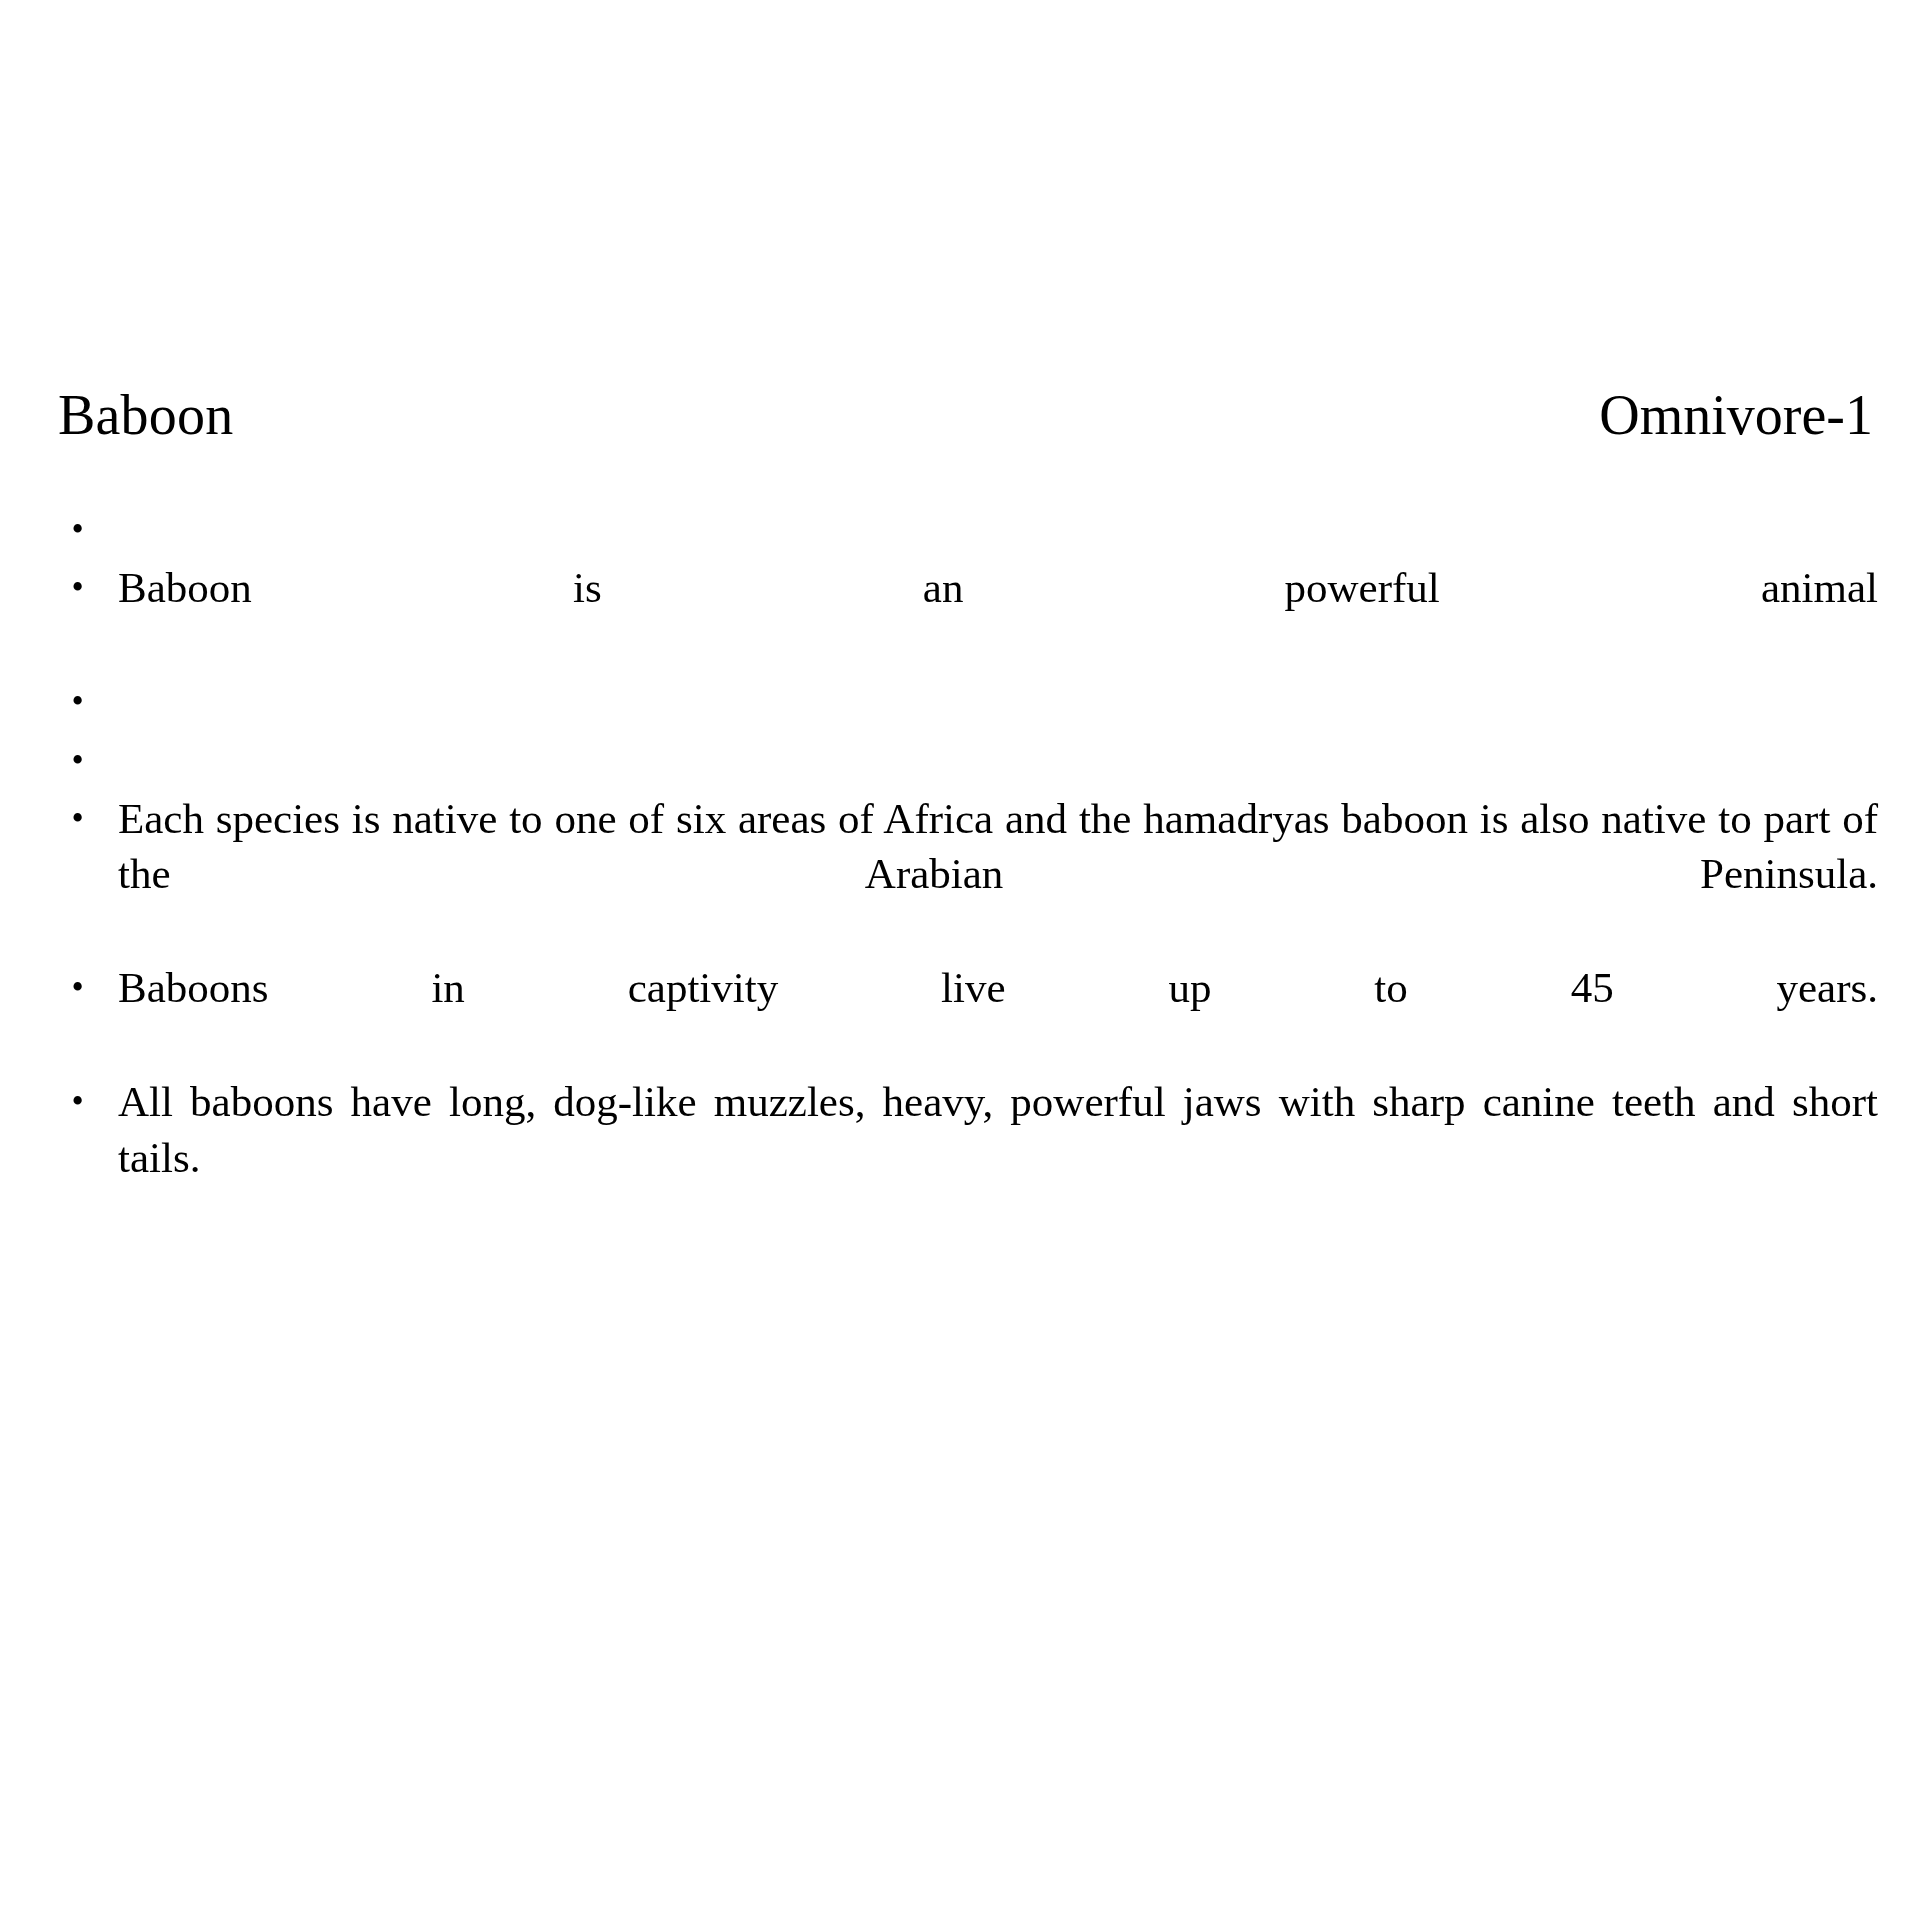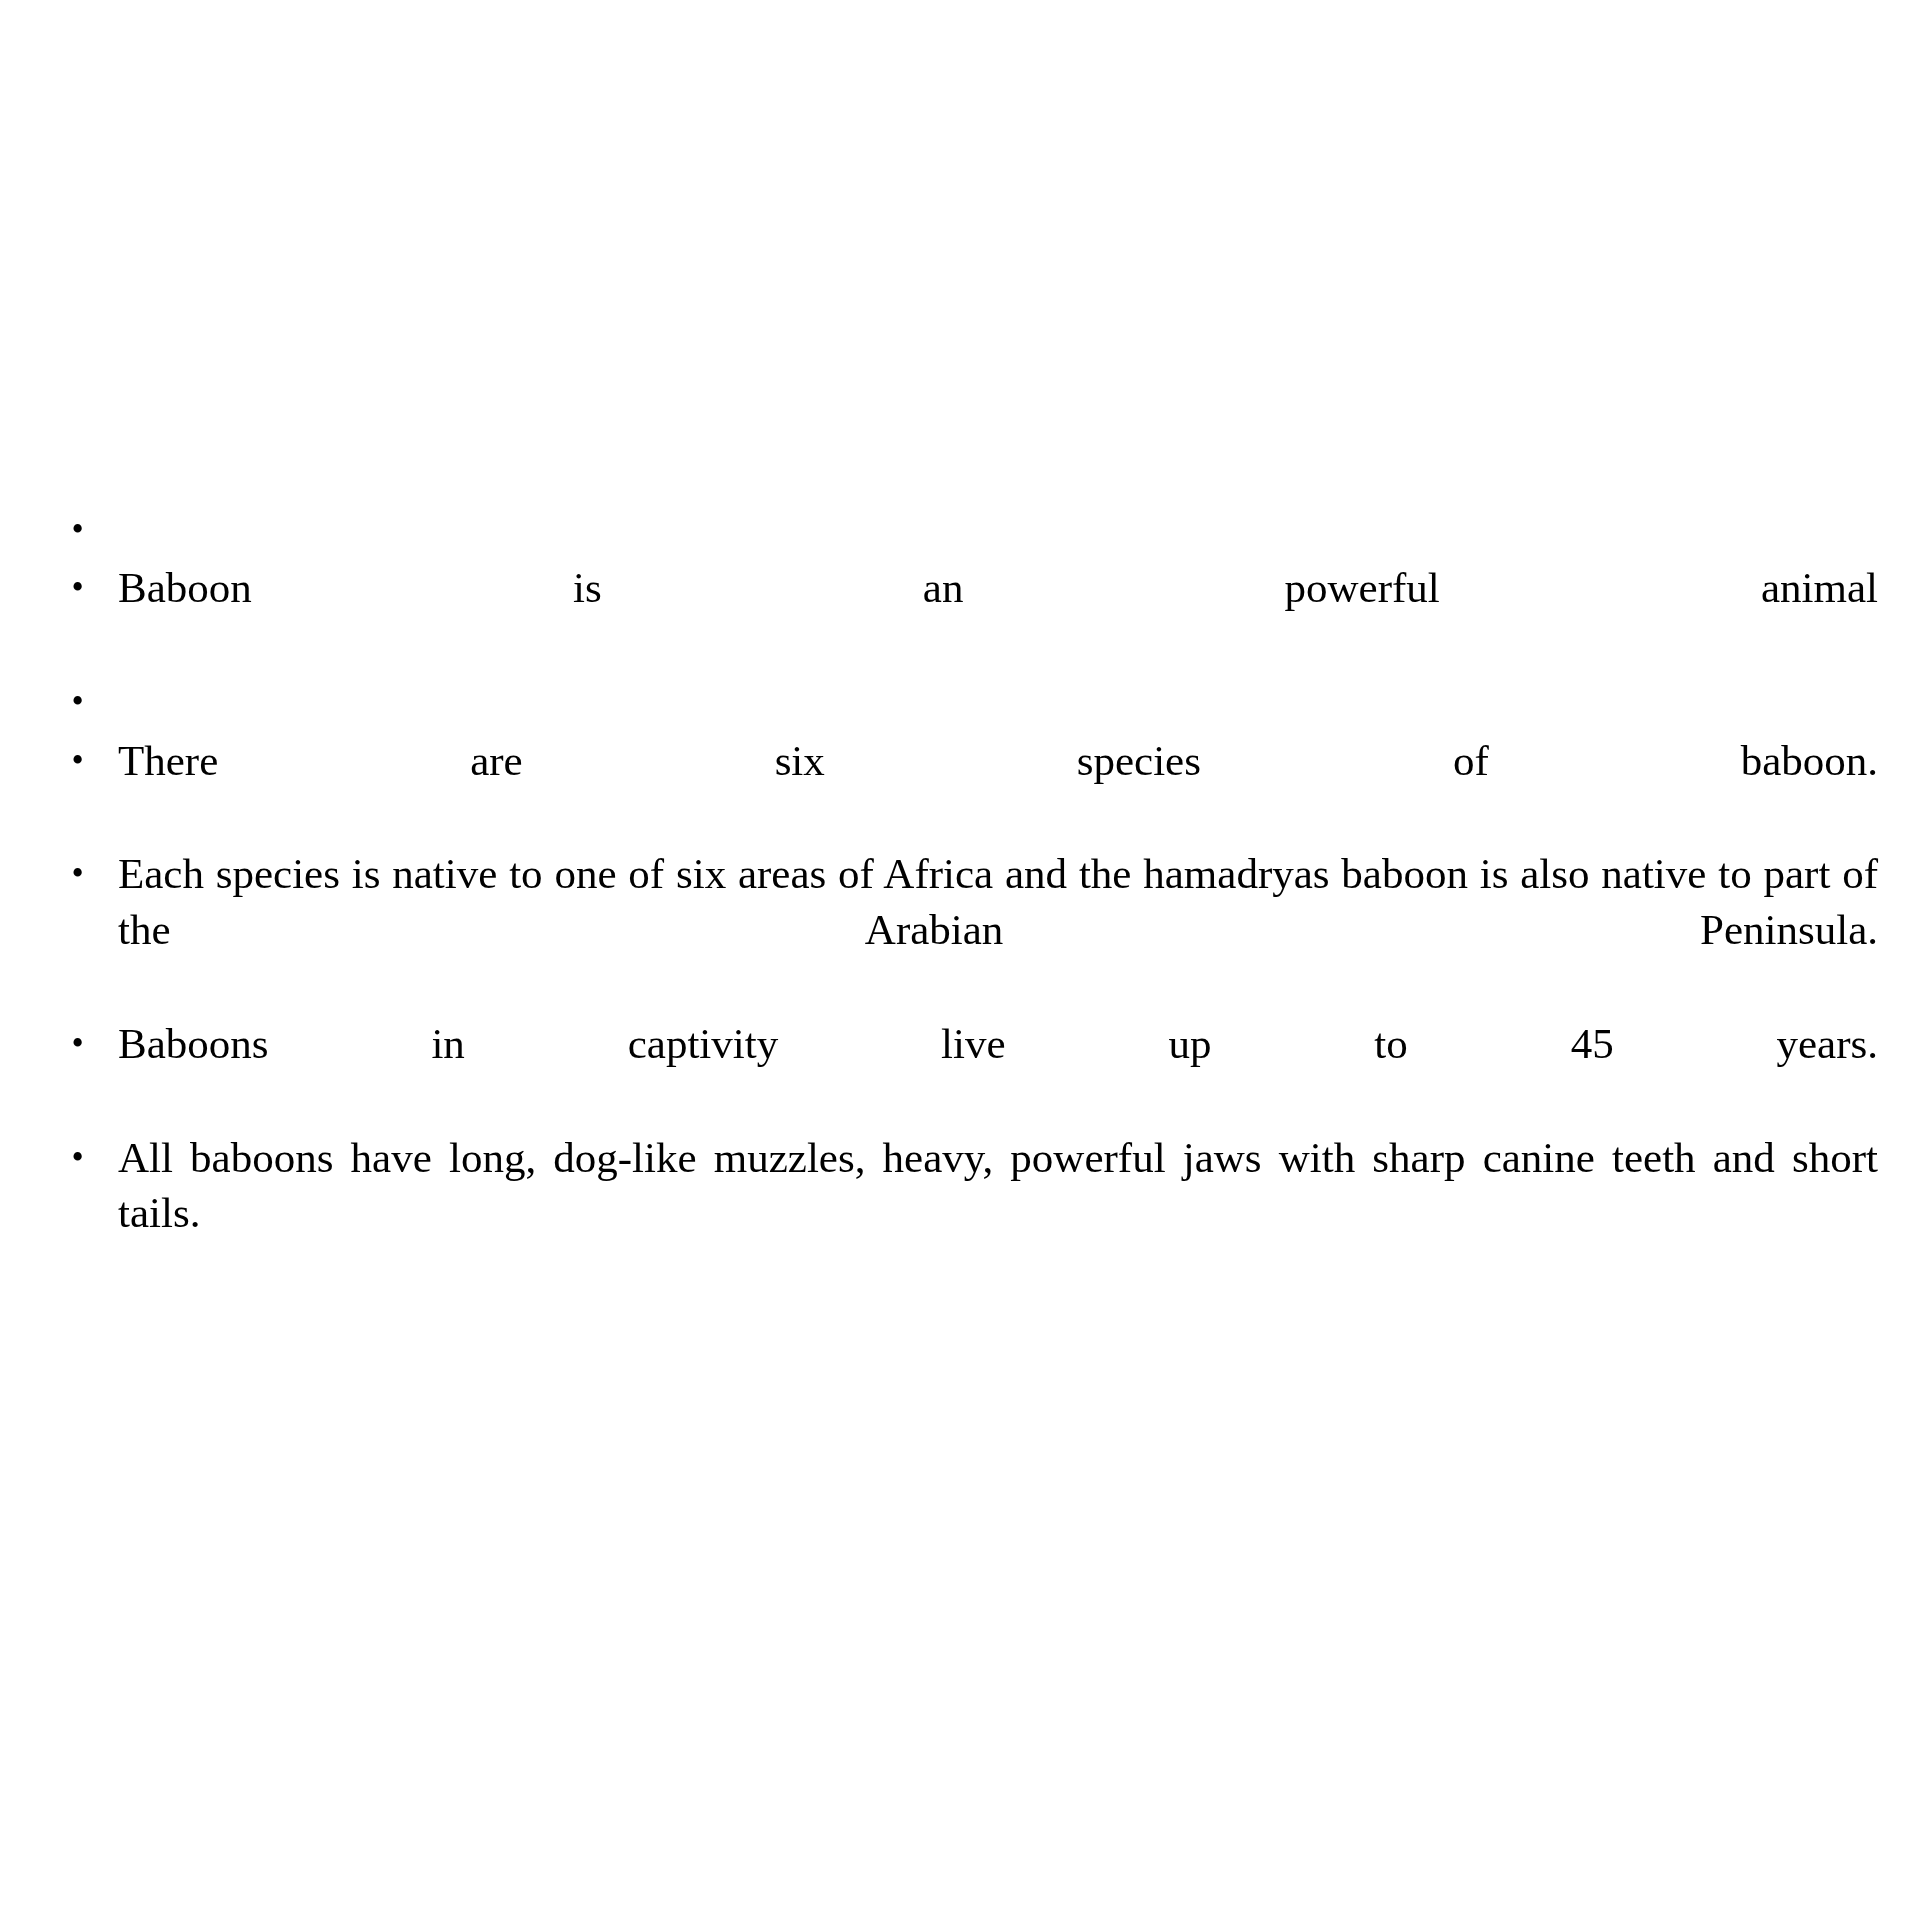--- a/index.html
+++ b/index.html
@@ -75,35 +75,38 @@
   }
   .bullet-item .text {
     display: inline;
   }
 </style>
 </head>
 <body>
 
 <div class="slide">
 
+  <div class="slide-header">
+    <div class="title">Baboon</div>
+    <div class="page-label">Omnivore-1</div>
+  </div>
 
   <ul class="body-list">
     <li class="bullet-item">
       <span class="marker">•</span>
     </li>
     <li class="bullet-item">
       <span class="marker">•</span>
       <span class="text">Baboon is an powerful animal</span>
     </li>
     <li class="bullet-item">
       <span class="marker">•</span>
     </li>
     <li class="bullet-item">
       <span class="marker">•</span>
-      <span class="text">There are six species of baboon.</span>
     </li>
     <li class="bullet-item">
       <span class="marker">•</span>
       <span class="text">Each species is native to one of six areas of Africa and the hamadryas baboon is also native to part of the Arabian Peninsula.</span>
     </li>
     <li class="bullet-item">
       <span class="marker">•</span>
       <span class="text">Baboons in captivity live up to 45 years.</span>
     </li>
     <li class="bullet-item">

